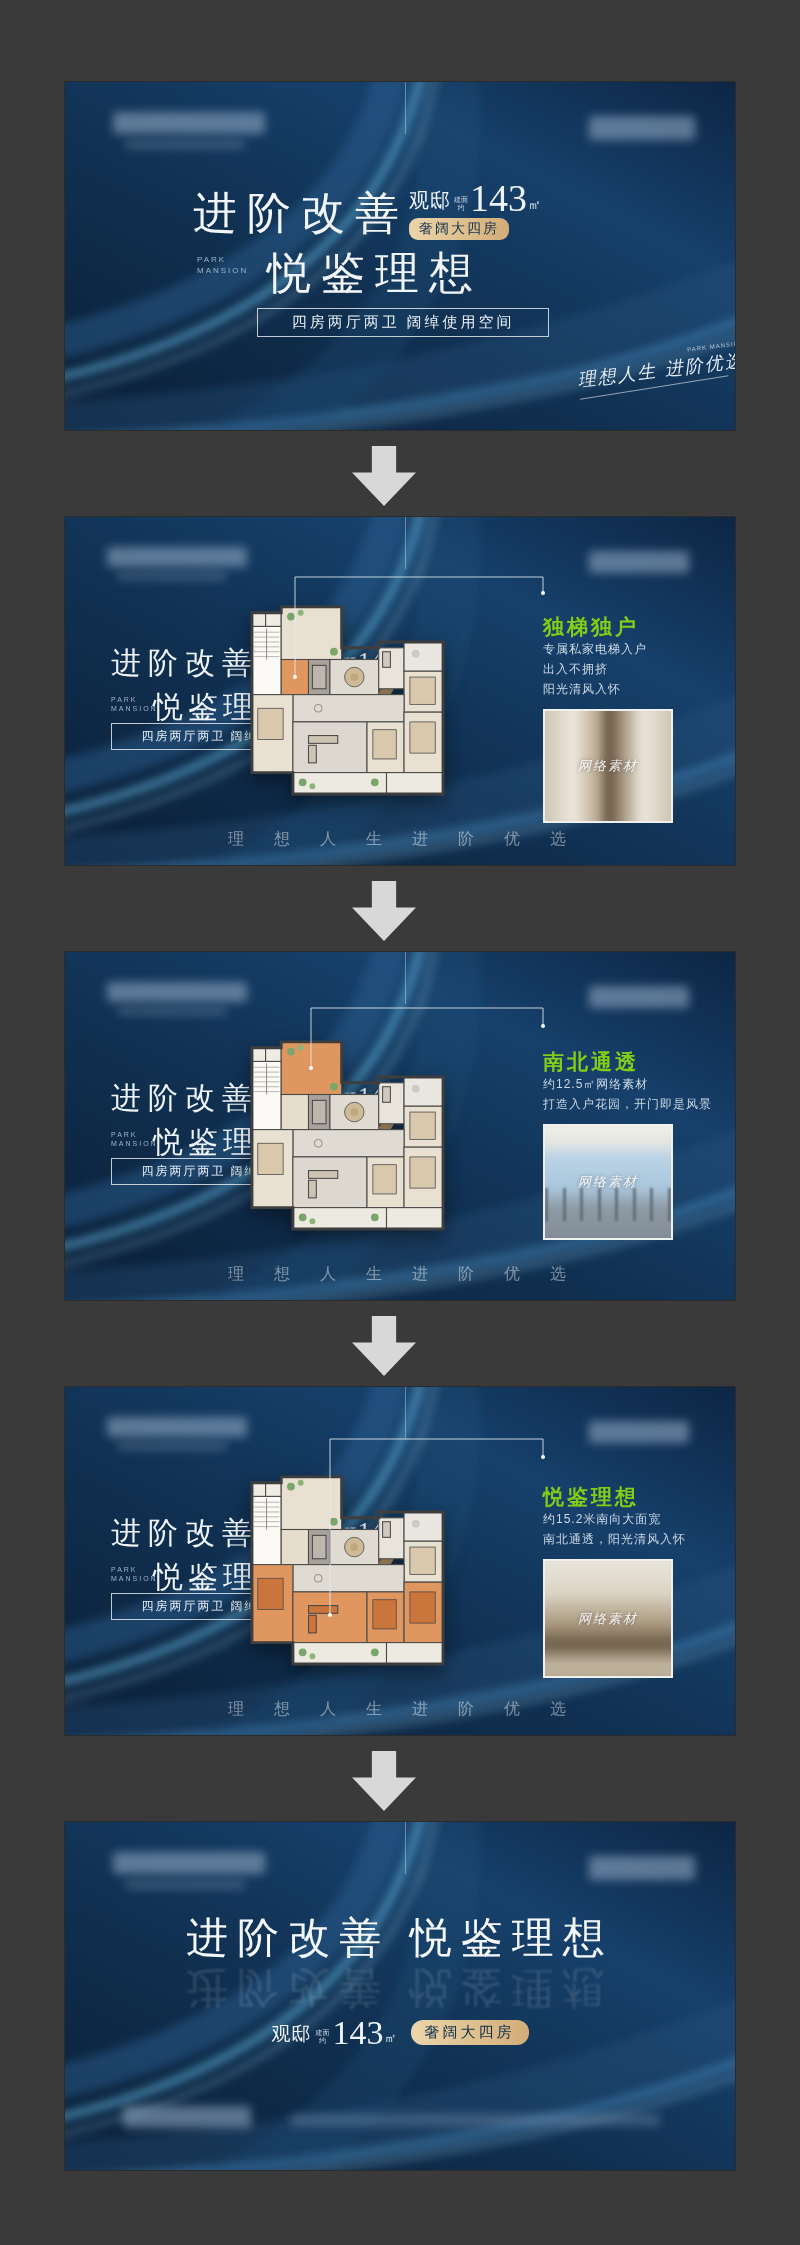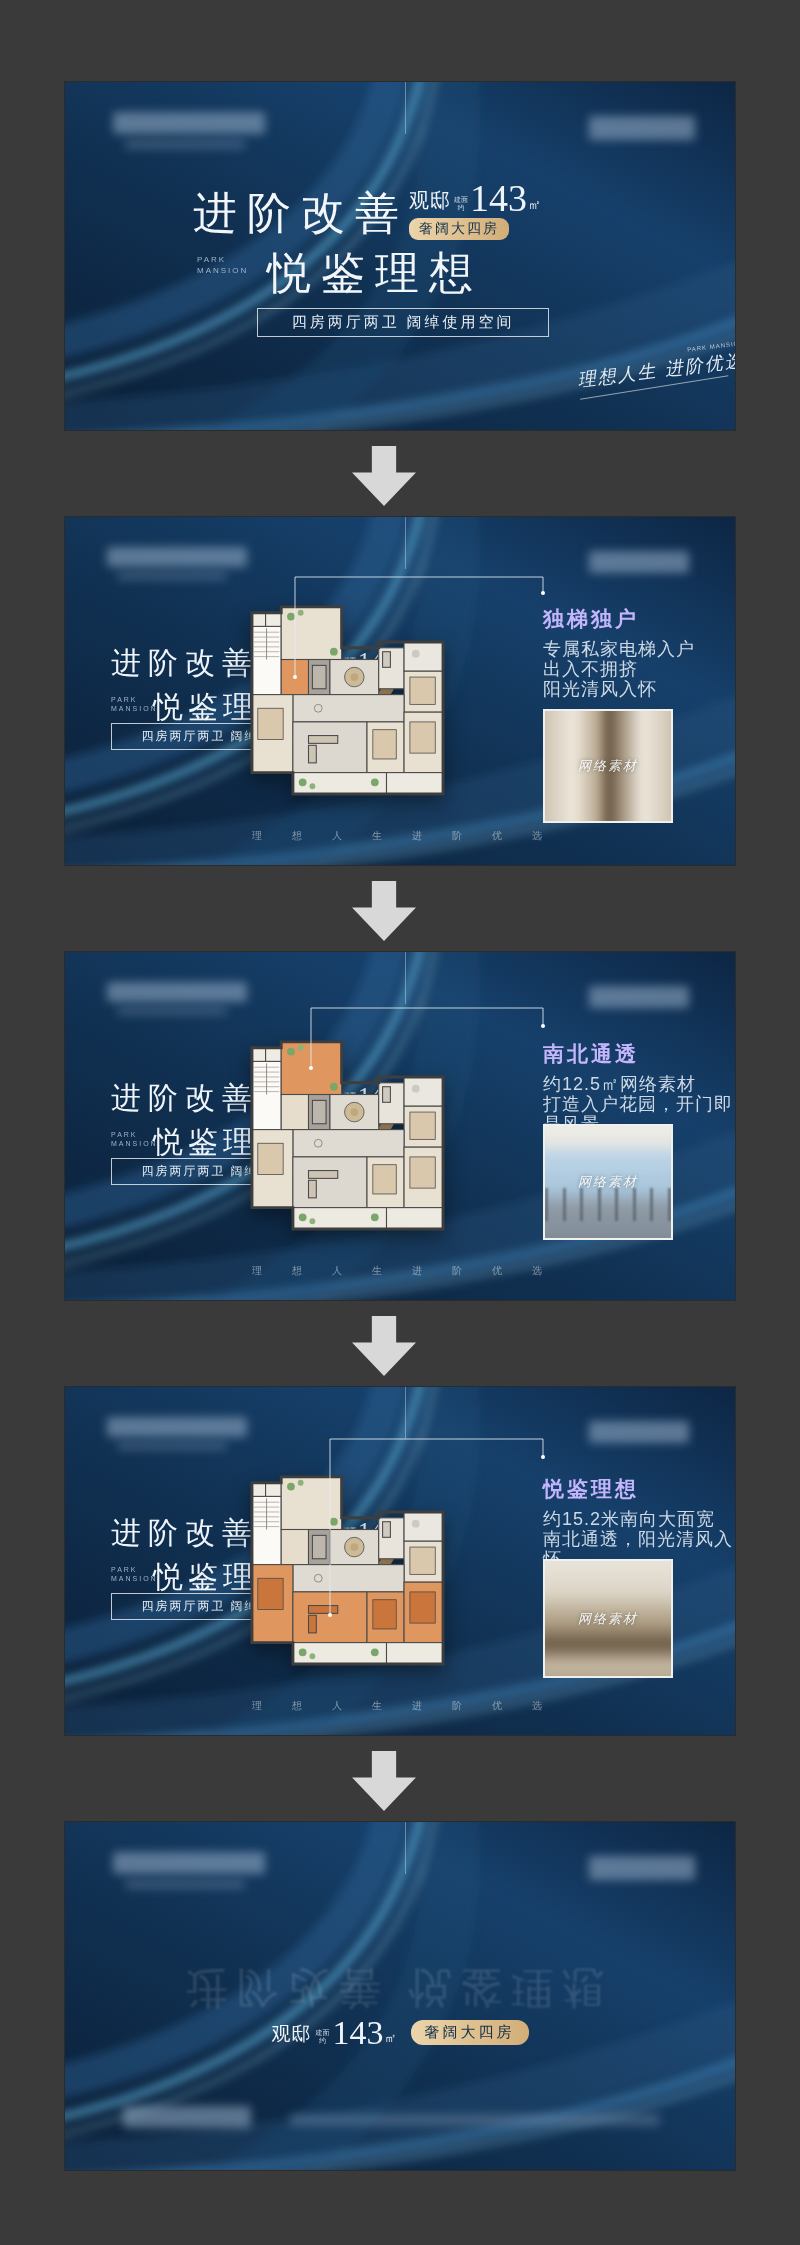--- a/index.html
+++ b/index.html
@@ -26,32 +26,32 @@
   .cluster{position:absolute;display:flex;align-items:flex-end;color:#eef4f9;}
   .cluster .proj{font-size:15px;letter-spacing:1px;}
   .cluster .about{font-size:6px;line-height:7px;color:#c8d5e2;margin:0 2px 2px 3px;text-align:center;}
   .cluster .num{font-size:25px;line-height:22px;}
   .cluster .unit{font-size:10px;margin-left:1px;}
   .badge{position:absolute;background:linear-gradient(90deg,#ecd5aa,#d2ad77);color:#13304d;border-radius:9px;font-size:11px;letter-spacing:2px;padding:2px 10px;white-space:nowrap;}
   .box-outline{position:absolute;border:1px solid rgba(255,255,255,.75);color:#e9eff5;display:flex;align-items:center;justify-content:center;letter-spacing:2px;}
   .lb-box{left:46px;top:206px;width:232px;height:25px;font-size:12px;}
 
   
-  .feat-title{position:absolute;left:478px;top:88px;font-size:21px;font-weight:bold;letter-spacing:3px;color:#c4b5fd;}
-  .feat-lines{position:absolute;left:478px;top:122px;font-size:18px;line-height:20px;color:#cdd9e5;letter-spacing:1px;}
+  .feat-title{position:absolute;left:478px;top:96px;font-size:21px;font-weight:bold;letter-spacing:3px;color:#84cc16;}
+  .feat-lines{position:absolute;left:478px;top:122px;font-size:12px;line-height:20px;color:#cdd9e5;letter-spacing:1px;}
   .photo{position:absolute;left:478px;width:126px;border:2px solid #f0f0ee;overflow:hidden;background:#888;}
   .photo .ph{position:absolute;inset:-8px;filter:blur(4px);}
   .photo .wm{position:absolute;inset:0;display:flex;align-items:center;justify-content:center;color:rgba(255,255,255,.9);font-size:13px;letter-spacing:2px;text-shadow:0 0 4px rgba(0,0,0,.4);font-style:italic;}
   .ph1{background:linear-gradient(90deg,#c9bca8 0%,#eee8dd 26%,#b5a58b 44%,#604f3d 50%,#8d7c64 56%,#eee8dd 74%,#c9bca8 100%);}
   .ph2{background:linear-gradient(180deg,#f2f1ec 0%,#e8e8e2 18%,#bcd4e7 30%,#a9c6dc 55%,#8e9aa5 70%,#7e8994 100%);}
   .ph3{background:linear-gradient(180deg,#ece8df 0%,#ddd5c6 30%,#a9987e 55%,#6b5a45 70%,#c5b8a2 85%,#b0a28a 100%);}
   .rail{position:absolute;left:0;right:0;top:55%;height:30%;display:flex;justify-content:space-between;filter:blur(1px);}
   .rail i{width:3px;background:rgba(90,100,110,.8);}
 
-  .strip{position:absolute;left:0;right:0;top:312px;text-align:center;font-size:10px;letter-spacing:30px;padding-left:24px;color:rgba(255,255,255,.45);}
+  .strip{position:absolute;left:0;right:0;top:312px;text-align:center;font-size:16px;letter-spacing:30px;padding-left:24px;color:rgba(255,255,255,.45);}
 
   .plan{position:absolute;left:185px;top:82px;width:195px;height:200px;filter:drop-shadow(0 8px 10px rgba(0,0,0,.4));}
   .connector{position:absolute;inset:0;pointer-events:none;}
 
   
   .b1-t1{position:absolute;left:128px;top:102px;font-size:44px;letter-spacing:10px;color:#f2f6fa;}
   .b1-t2{position:absolute;left:202px;top:162px;font-size:44px;letter-spacing:10px;color:#f2f6fa;}
   .b1-eng{position:absolute;left:132px;top:172px;font-size:8px;letter-spacing:2px;color:#9db3c9;line-height:11px;}
   .b1-cluster .proj{font-size:20px;}
   .b1-cluster .num{font-size:38px;line-height:32px;}
@@ -497,20 +497,21 @@
   <path d="M -60,372 C 250,362 540,318 735,228" stroke="#8ecbe8" stroke-width="2.5" opacity=".7"></path>
   <path d="M 120,390 C 330,300 410,150 380,-40" stroke="#224f79" stroke-width="58" opacity=".28"></path>
  </g>
 </svg>
       </div>
     <div class="topline"></div>
     <div class="blur-bar" style="left:48px;top:30px;width:152px;height:22px"></div>
     <div class="blur-bar dim" style="left:60px;top:58px;width:120px;height:9px"></div>
     <div class="blur-bar" style="left:524px;top:34px;width:106px;height:24px"></div>
 
+    <div class="serif b5-title">进阶改善 悦鉴理想</div>
     <div class="serif b5-reflect">进阶改善 悦鉴理想</div>
 
     <div class="b5-area serif">
       <span style="font-size:19px;letter-spacing:1px">观邸</span>
       <span class="about" style="font-size:7px;line-height:8px;color:#c8d5e2;margin:0 3px 2px 4px;text-align:center">
         <span>建面</span><br>
         <span>约</span>
       </span>
       <span style="font-size:34px;line-height:29px">143</span>
       <span style="font-size:12px;margin-left:1px">㎡</span>

